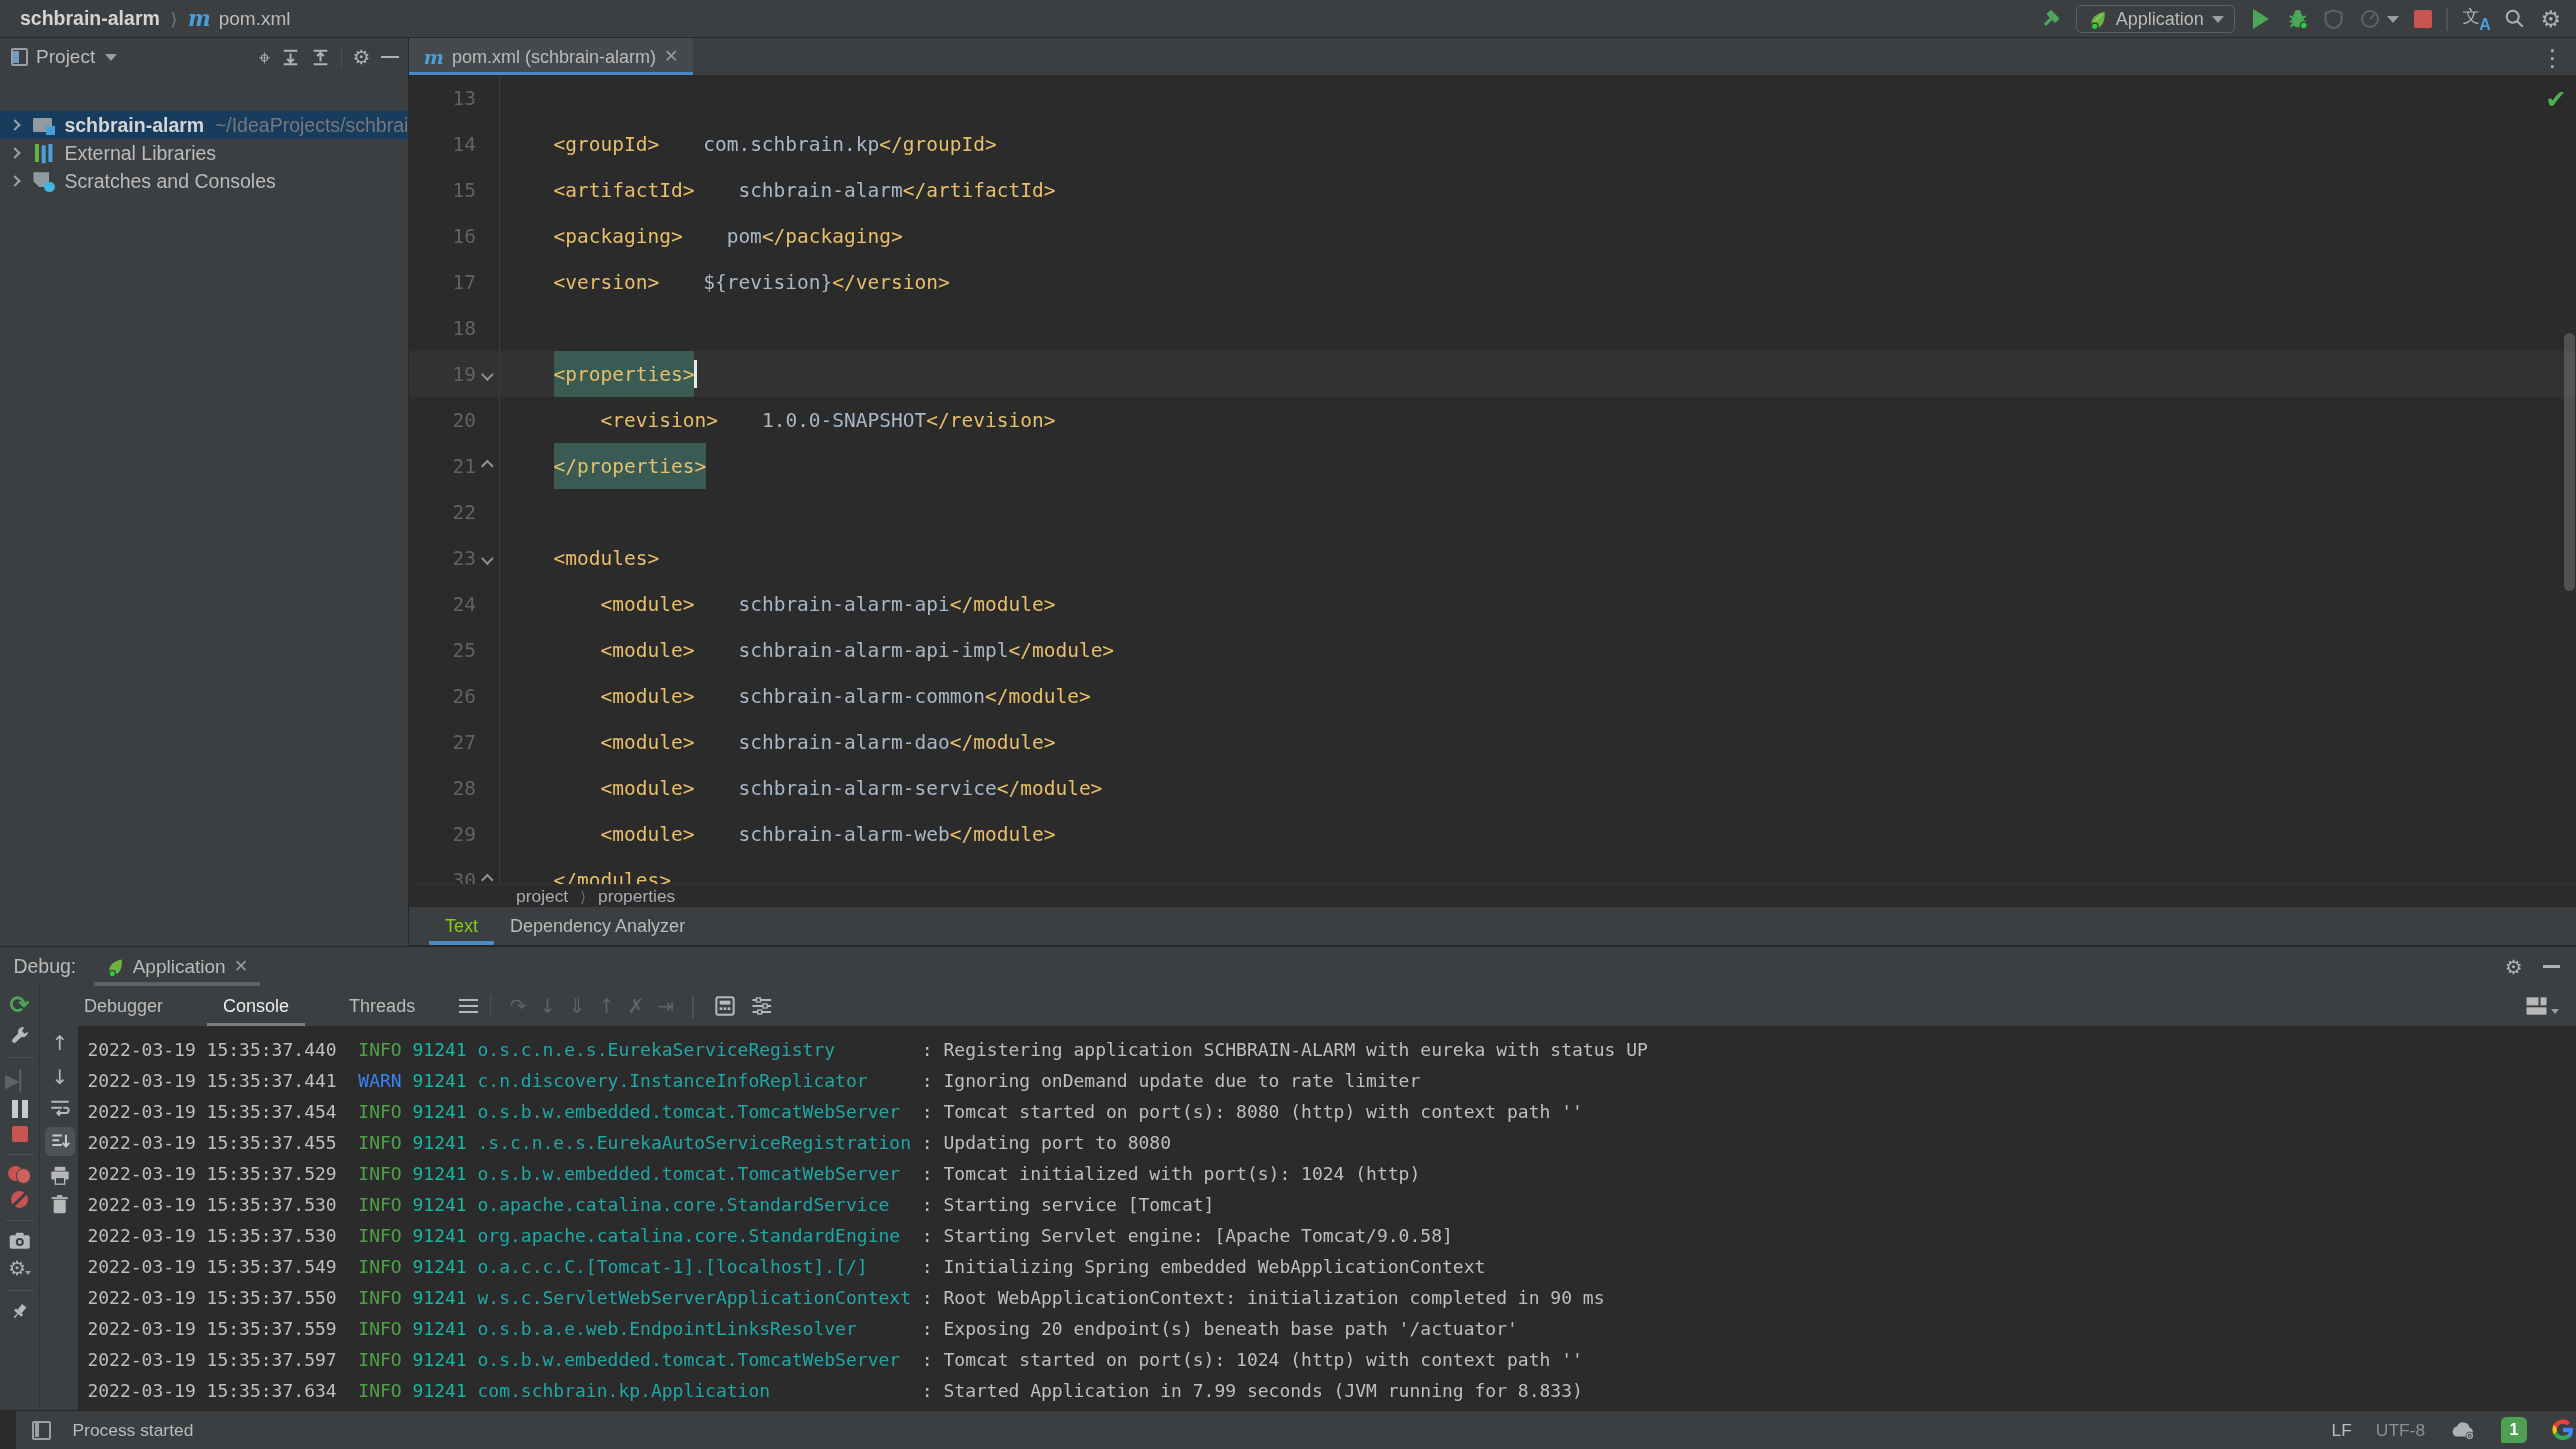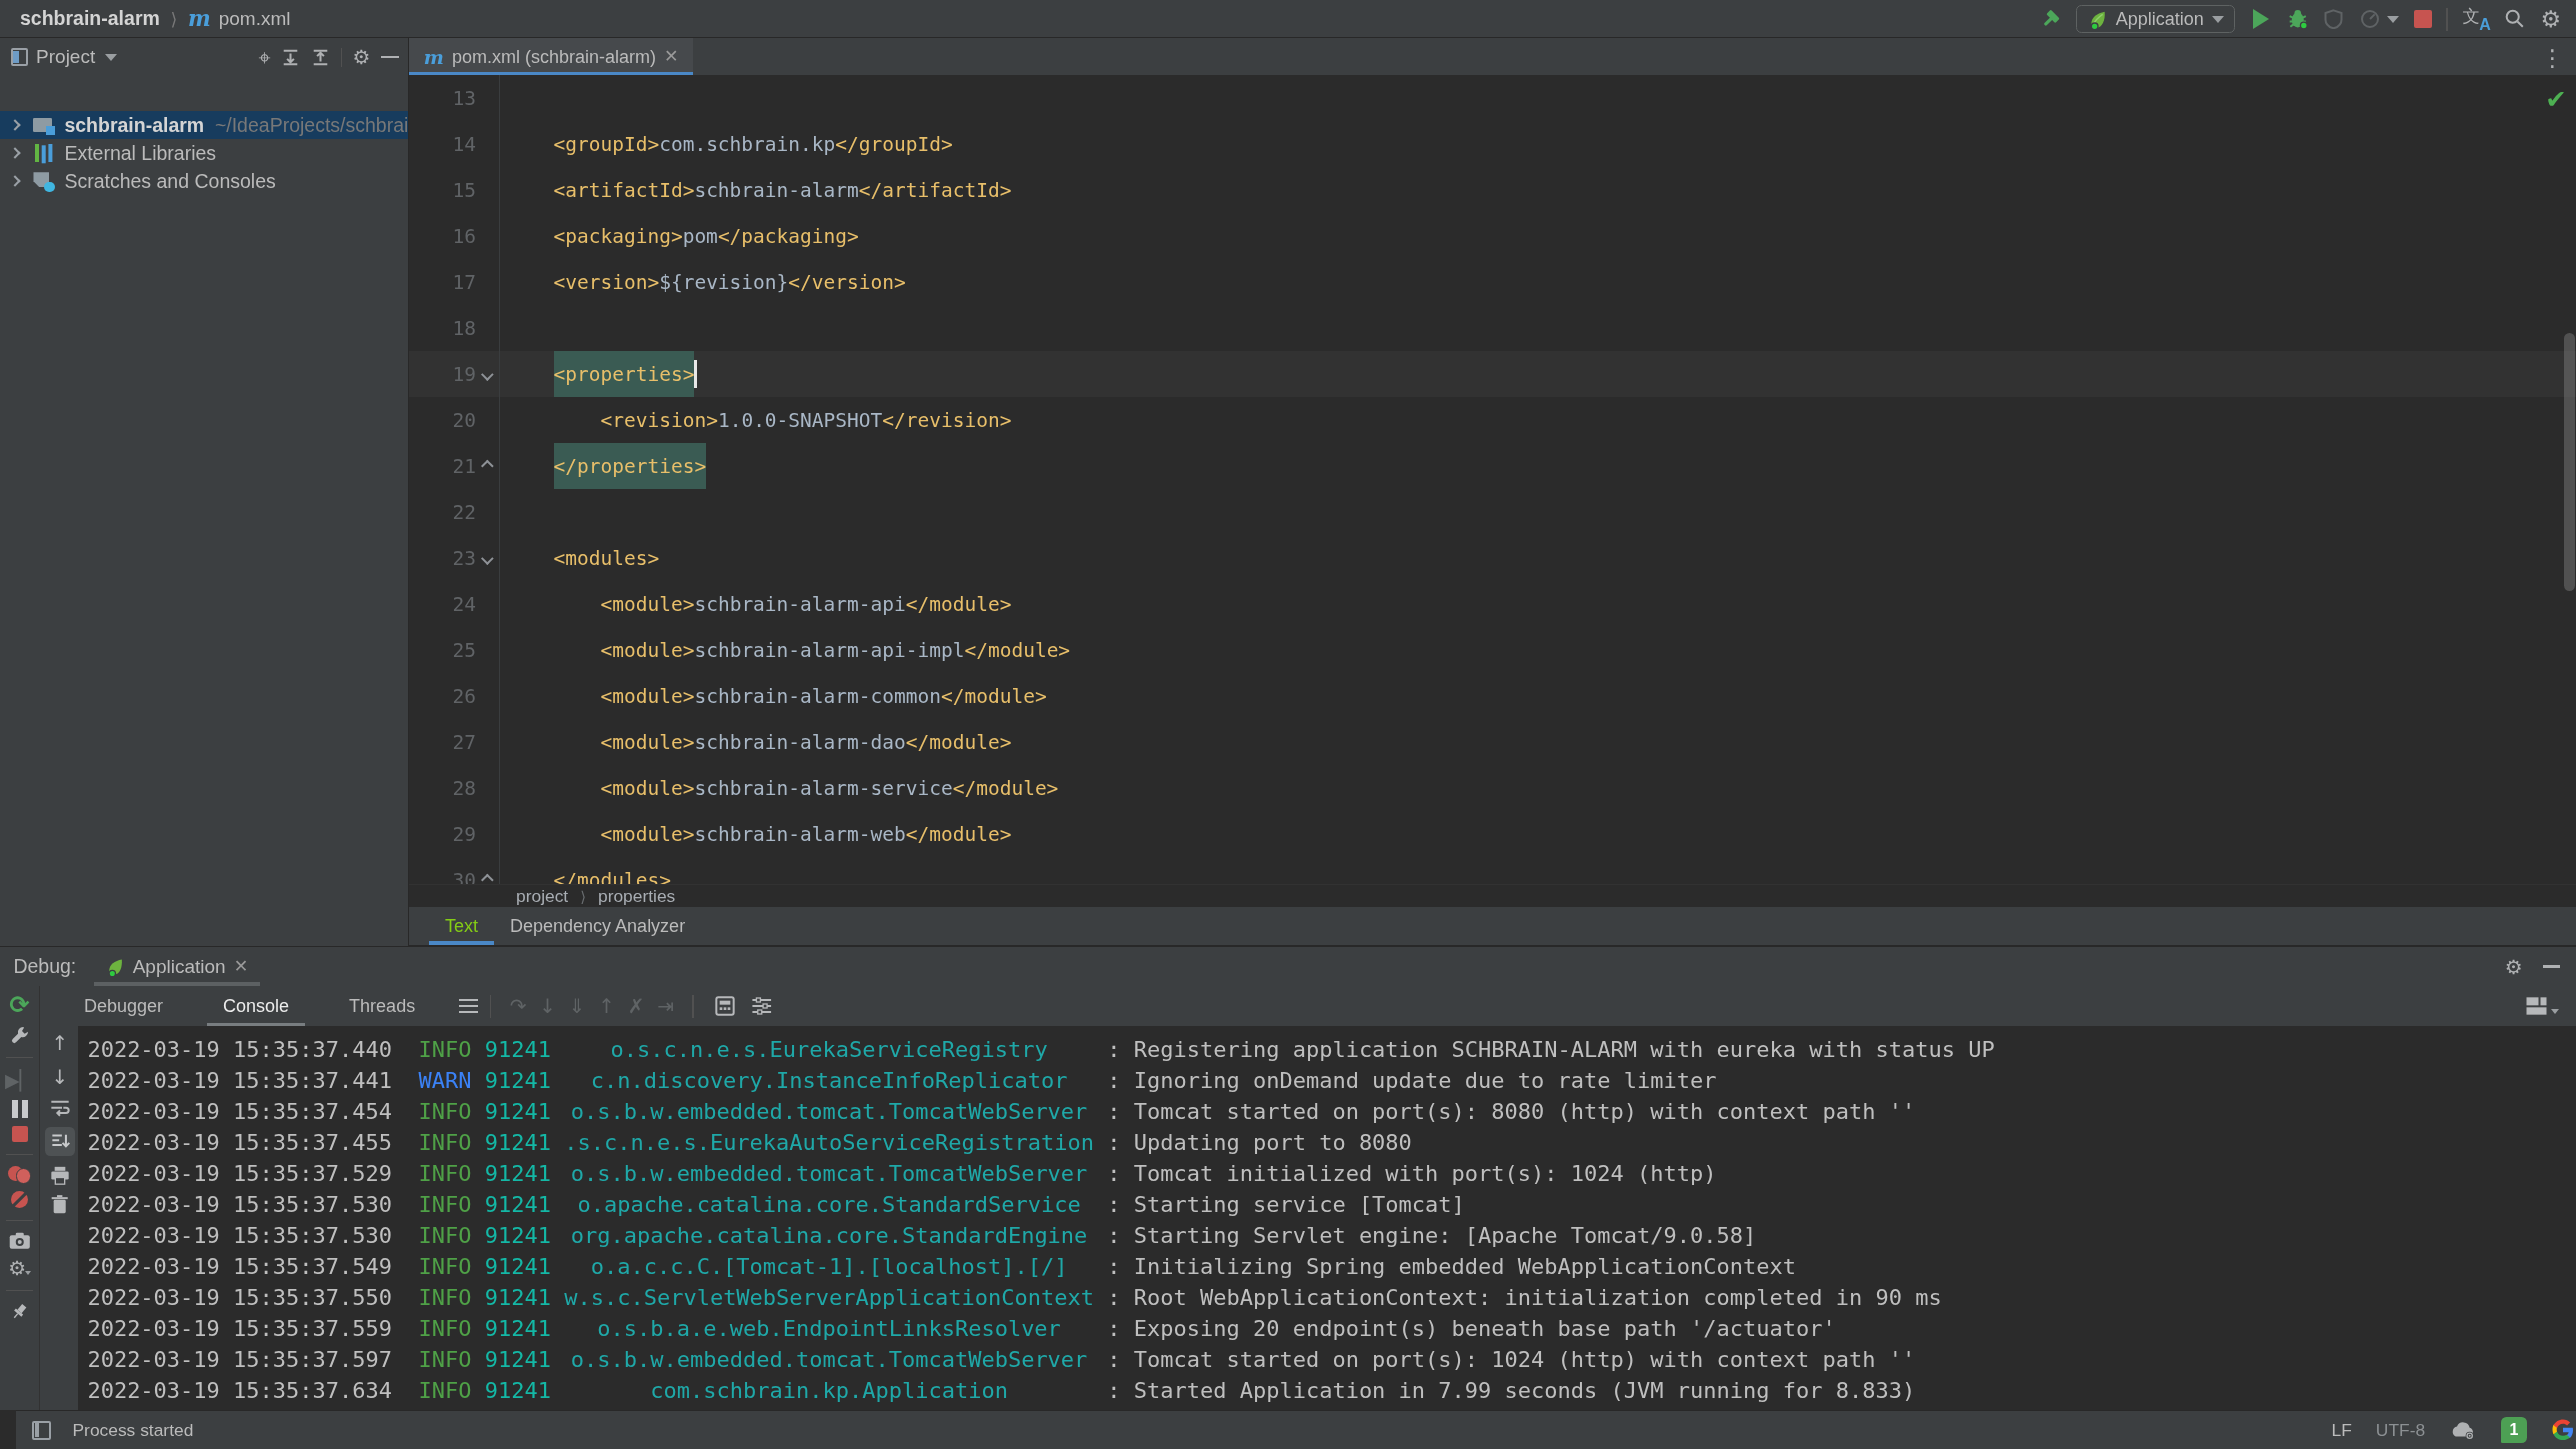--- a/index.html
+++ b/index.html
@@ -62,21 +62,21 @@
   .code-row { height:46px; display:flex; align-items:stretch; font-family:"DejaVu Sans Mono", monospace; font-size:19.5px; }
   .code-row.cur { background:#323232; }
   .g-num { width:67px; flex:none; text-align:right; color:#606366; display:flex; align-items:center; justify-content:flex-end; }
   .g-fold { width:23.5px; flex:none; display:flex; align-items:center; justify-content:center; border-right:1.3px solid #3A3D3F; }
   .fold-mark { width:8.7px; height:8.7px; border-right:2px solid #8E9297; border-bottom:2px solid #8E9297; }
   .fold-down { transform:rotate(45deg); }
   .fold-up { transform:rotate(-135deg); }
   .code-content { display:flex; align-items:stretch; padding-left:6.7px; white-space:pre; }
   .seg { display:flex; align-items:center; }
   .seg.tag { color:#E8BF6A; }
-  .seg.txt { color:#A9B7C6; }
+  .seg.txt { color:#A9B7C6;margin-left:44px; }
   .seg.hl { color:#E8BF6A; background:#3A5B53; }
   .code-caret { width:2.7px; background:#E8E8E8; margin:9.4px 0; }
   #ed-check { position:absolute; right:9.4px; top:9.4px; color:#4DB052; font-size:25.5px; font-family:"DejaVu Sans", sans-serif; }
   #ed-scroll { position:absolute; right:1.3px; top:258px; width:10.7px; height:258px; background:rgba(170,170,170,0.30); border-radius:5.4px; }
 
   #breadcrumbs { left:409px; top:884px; width:2167px; height:23px; background:#2B2B2B; border-top:0.7px solid #323232; display:flex; align-items:center; padding-left:107px; font-size:17.4px; color:#A8ADB3; gap:12px; }
   #breadcrumbs .sep { color:#696D70; font-size:14.8px; }
   #bottom-tabs { left:409px; top:907px; width:2167px; height:39px; background:#3C3F41; border-bottom:1.3px solid #282828; display:flex; align-items:stretch; padding-left:20px; }
   .btab { position:relative; display:flex; align-items:center; padding:0 16px; font-size:18px; color:#BBBBBB; }
   .btab.sel { color:#84cc16; }
@@ -113,21 +113,21 @@
   .mute-ic { position:relative; width:17.4px; height:17.4px; }
   .mute-ic::before { content:""; position:absolute; inset:0; border-radius:50%; background:#C75450; }
   .mute-ic::after { content:""; position:absolute; left:-2px; top:7.4px; width:21.5px; height:3.4px; background:#3C3F41; transform:rotate(-45deg); }
 
   #dbg-col2 { position:absolute; left:42px; top:79px; width:36px; height:385px; display:flex; flex-direction:column; align-items:center; padding-top:5.4px; gap:10px; }
   .arrow-g { color:#B6B8BA; font-size:20px; font-family:"DejaVu Sans", sans-serif; }
   .sel-box { width:29.5px; height:29.5px; background:#4E5254; border-radius:5.4px; display:flex; align-items:center; justify-content:center; }
 
   
   #console { position:absolute; left:78px; top:79px; width:2498px; height:385px; background:#2B2B2B; overflow:hidden; padding:8px 0 0 9.4px; }
-  .log-row { height:31px; display:flex; align-items:center; font-family:"DejaVu Sans Mono", monospace; font-size:22px; white-space:pre;text-align:center; }
+  .log-row { height:31px; display:flex; align-items:center; font-family:"DejaVu Sans Mono", monospace; font-size:18px; white-space:pre; }
   .log-time { color:#BFBFBF; margin-right:2ch; }
   .log-level { width:4ch; margin-right:1ch; }
   .log-level.INFO { color:#4FA147; }
   .log-level.WARN { color:#3b82f6; }
   .log-pid { color:#14b8a6; margin-right:1ch; }
   .log-logger { color:#1FA8A8; width:40ch; flex:none; overflow:hidden; }
   .log-msg { color:#BFBFBF; margin-left:1ch; }
 
   
   #statusbar { left:16px; top:1410px; width:2576px; height:39px; background:#3C3F41; border-top:1.3px solid #282828; display:flex; align-items:center; padding:0 17.4px 0 16px; }

